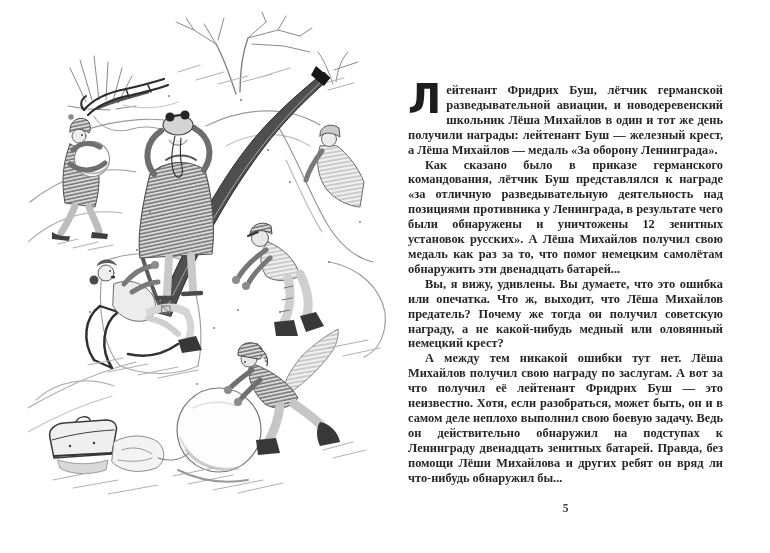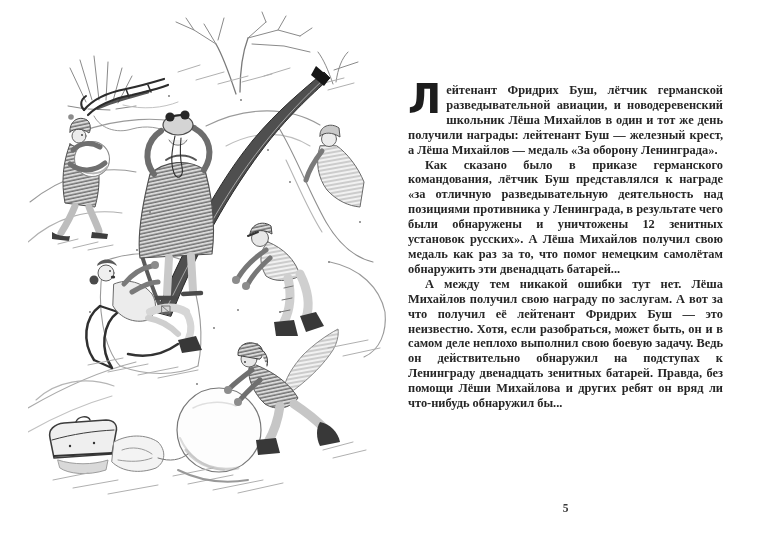--- a/index.html
+++ b/index.html
@@ -276,18 +276,19 @@
             <circle cx="210" cy="300" r="0.9"></circle>
         </g>
       </g>
     </svg>
   </figure>
 
   <section class="right-page">
     <div class="text-col">
       <p class="para"><span class="dropcap">Л</span><span>ейтенант Фридрих Буш, лётчик германской разведывательной авиации, и новодеревенский школьник Лёша Михайлов в один и тот же день получили награды: лейтенант Буш — железный крест, а Лёша Михайлов — медаль «За оборону Ленинграда».</span></p>
       <p class="para indent">Как сказано было в приказе германского командования, лётчик Буш представлялся к награде «за отличную разведывательную деятельность над позициями противника у Ленинграда, в результате чего были обнаружены и уничтожены 12 зенитных установок русских». А Лёша Михайлов получил свою медаль как раз за то, что помог немецким самолётам обнаружить эти двенадцать батарей...</p>
+      <p class="para indent">Вы, я вижу, удивлены. Вы думаете, что это ошибка или опечатка. Что ж, выходит, что Лёша Михайлов предатель? Почему же тогда он получил советскую награду, а не какой-нибудь медный или оловянный немецкий крест?</p>
       <p class="para indent">А между тем никакой ошибки тут нет. Лёша Михайлов получил свою награду по заслугам. А вот за что получил её лейтенант Фридрих Буш — это неизвестно. Хотя, если разобраться, может быть, он и в самом деле неплохо выполнил свою боевую задачу. Ведь он действительно обнаружил на подступах к Ленинграду двенадцать зенитных батарей. Правда, без помощи Лёши Михайлова и других ребят он вряд ли что-нибудь обнаружил бы...</p>
     </div>
     <div class="page-num">5</div>
   </section>
 
 </div>
 
 </body></html>

